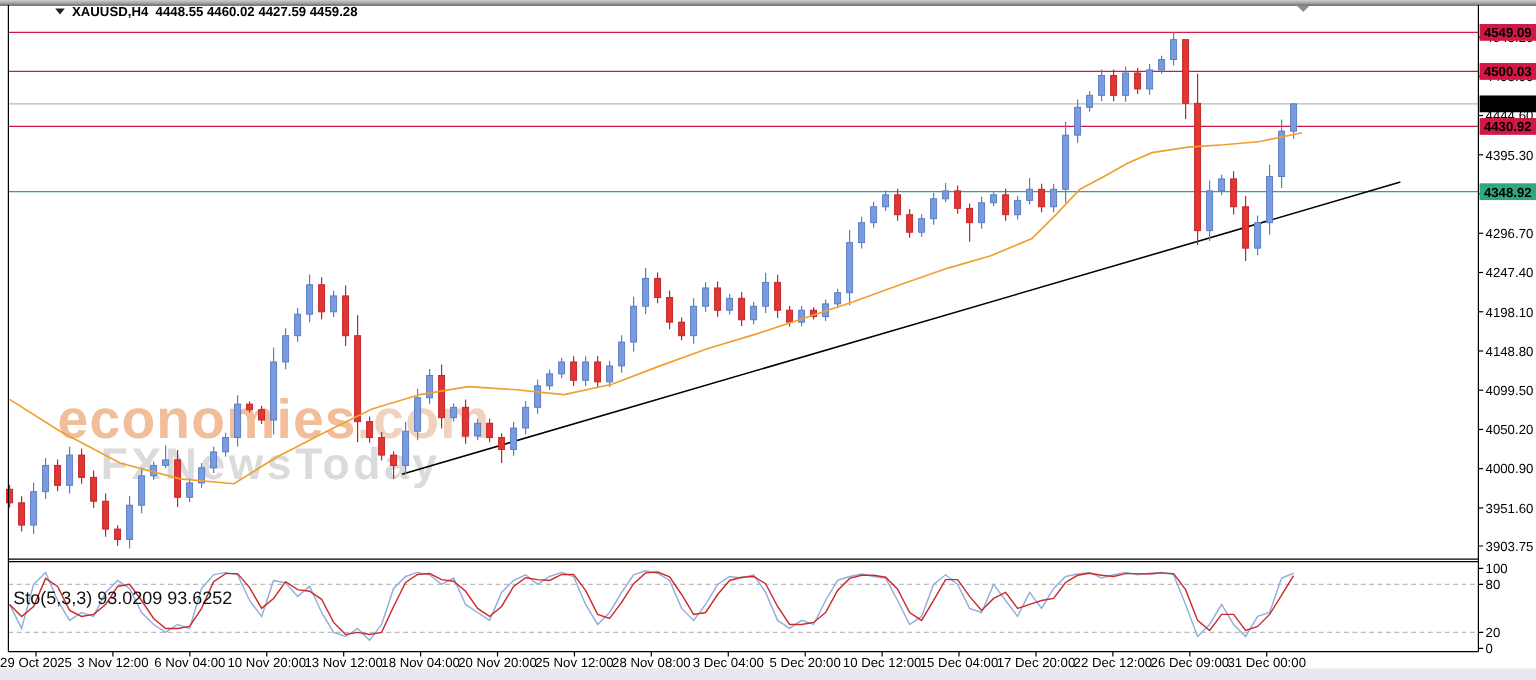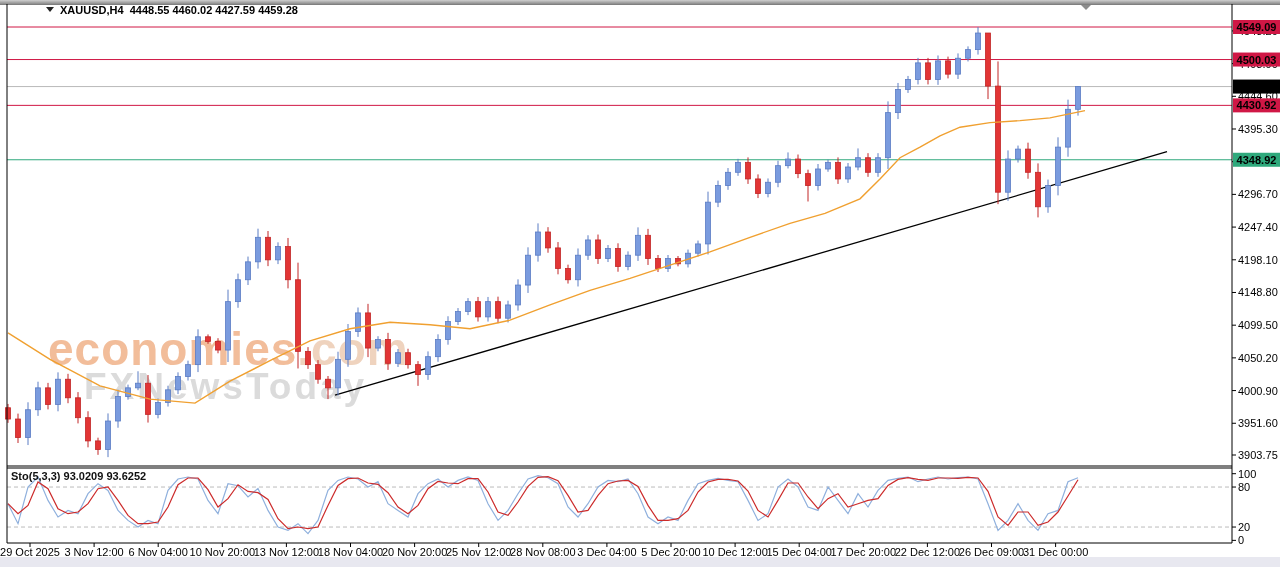--- a/index.html
+++ b/index.html
@@ -12,22 +12,22 @@
   .titlebar{position:absolute;top:4px;left:8px;height:11px;display:flex;
             align-items:center;gap:6px;z-index:5;margin-left:38px;}
   .dd-icon{width:0;height:0;border-left:4px solid transparent;
            border-right:4px solid transparent;border-top:5px solid #222;}
   .title-text{font-size:11px;font-weight:700;color:#000;white-space:pre;}
   .wm1{position:absolute;left:48px;top:322px;font-size:46px;font-weight:700;
        letter-spacing:1px;color:#f2bd9a;z-index:1;white-space:nowrap;}
   .wm1 .tld{color:#efd3be;}
   .wm2{position:absolute;left:84px;top:366px;font-size:37px;font-weight:700;
        letter-spacing:3px;color:#dbdbdb;z-index:1;white-space:nowrap;}
-  .sto-label{position:absolute;left:11px;top:470px;font-size:11px;
-             font-weight:700;color:#111;z-index:5;white-space:pre;}
+  .sto-label{position:absolute;left:11px;top:490px;font-size:15px;
+             font-weight:400;color:#111;z-index:5;white-space:pre;}
   #chart-svg{position:absolute;top:0;left:0;z-index:2;}
   #chart-svg text{font-family:"Liberation Sans",sans-serif;font-size:11px;fill:#000;}
 </style>
 </head>
 <body>
 
 <div class="top-strip"></div>
 
 <div class="titlebar">
   <span class="dd-icon"></span>

